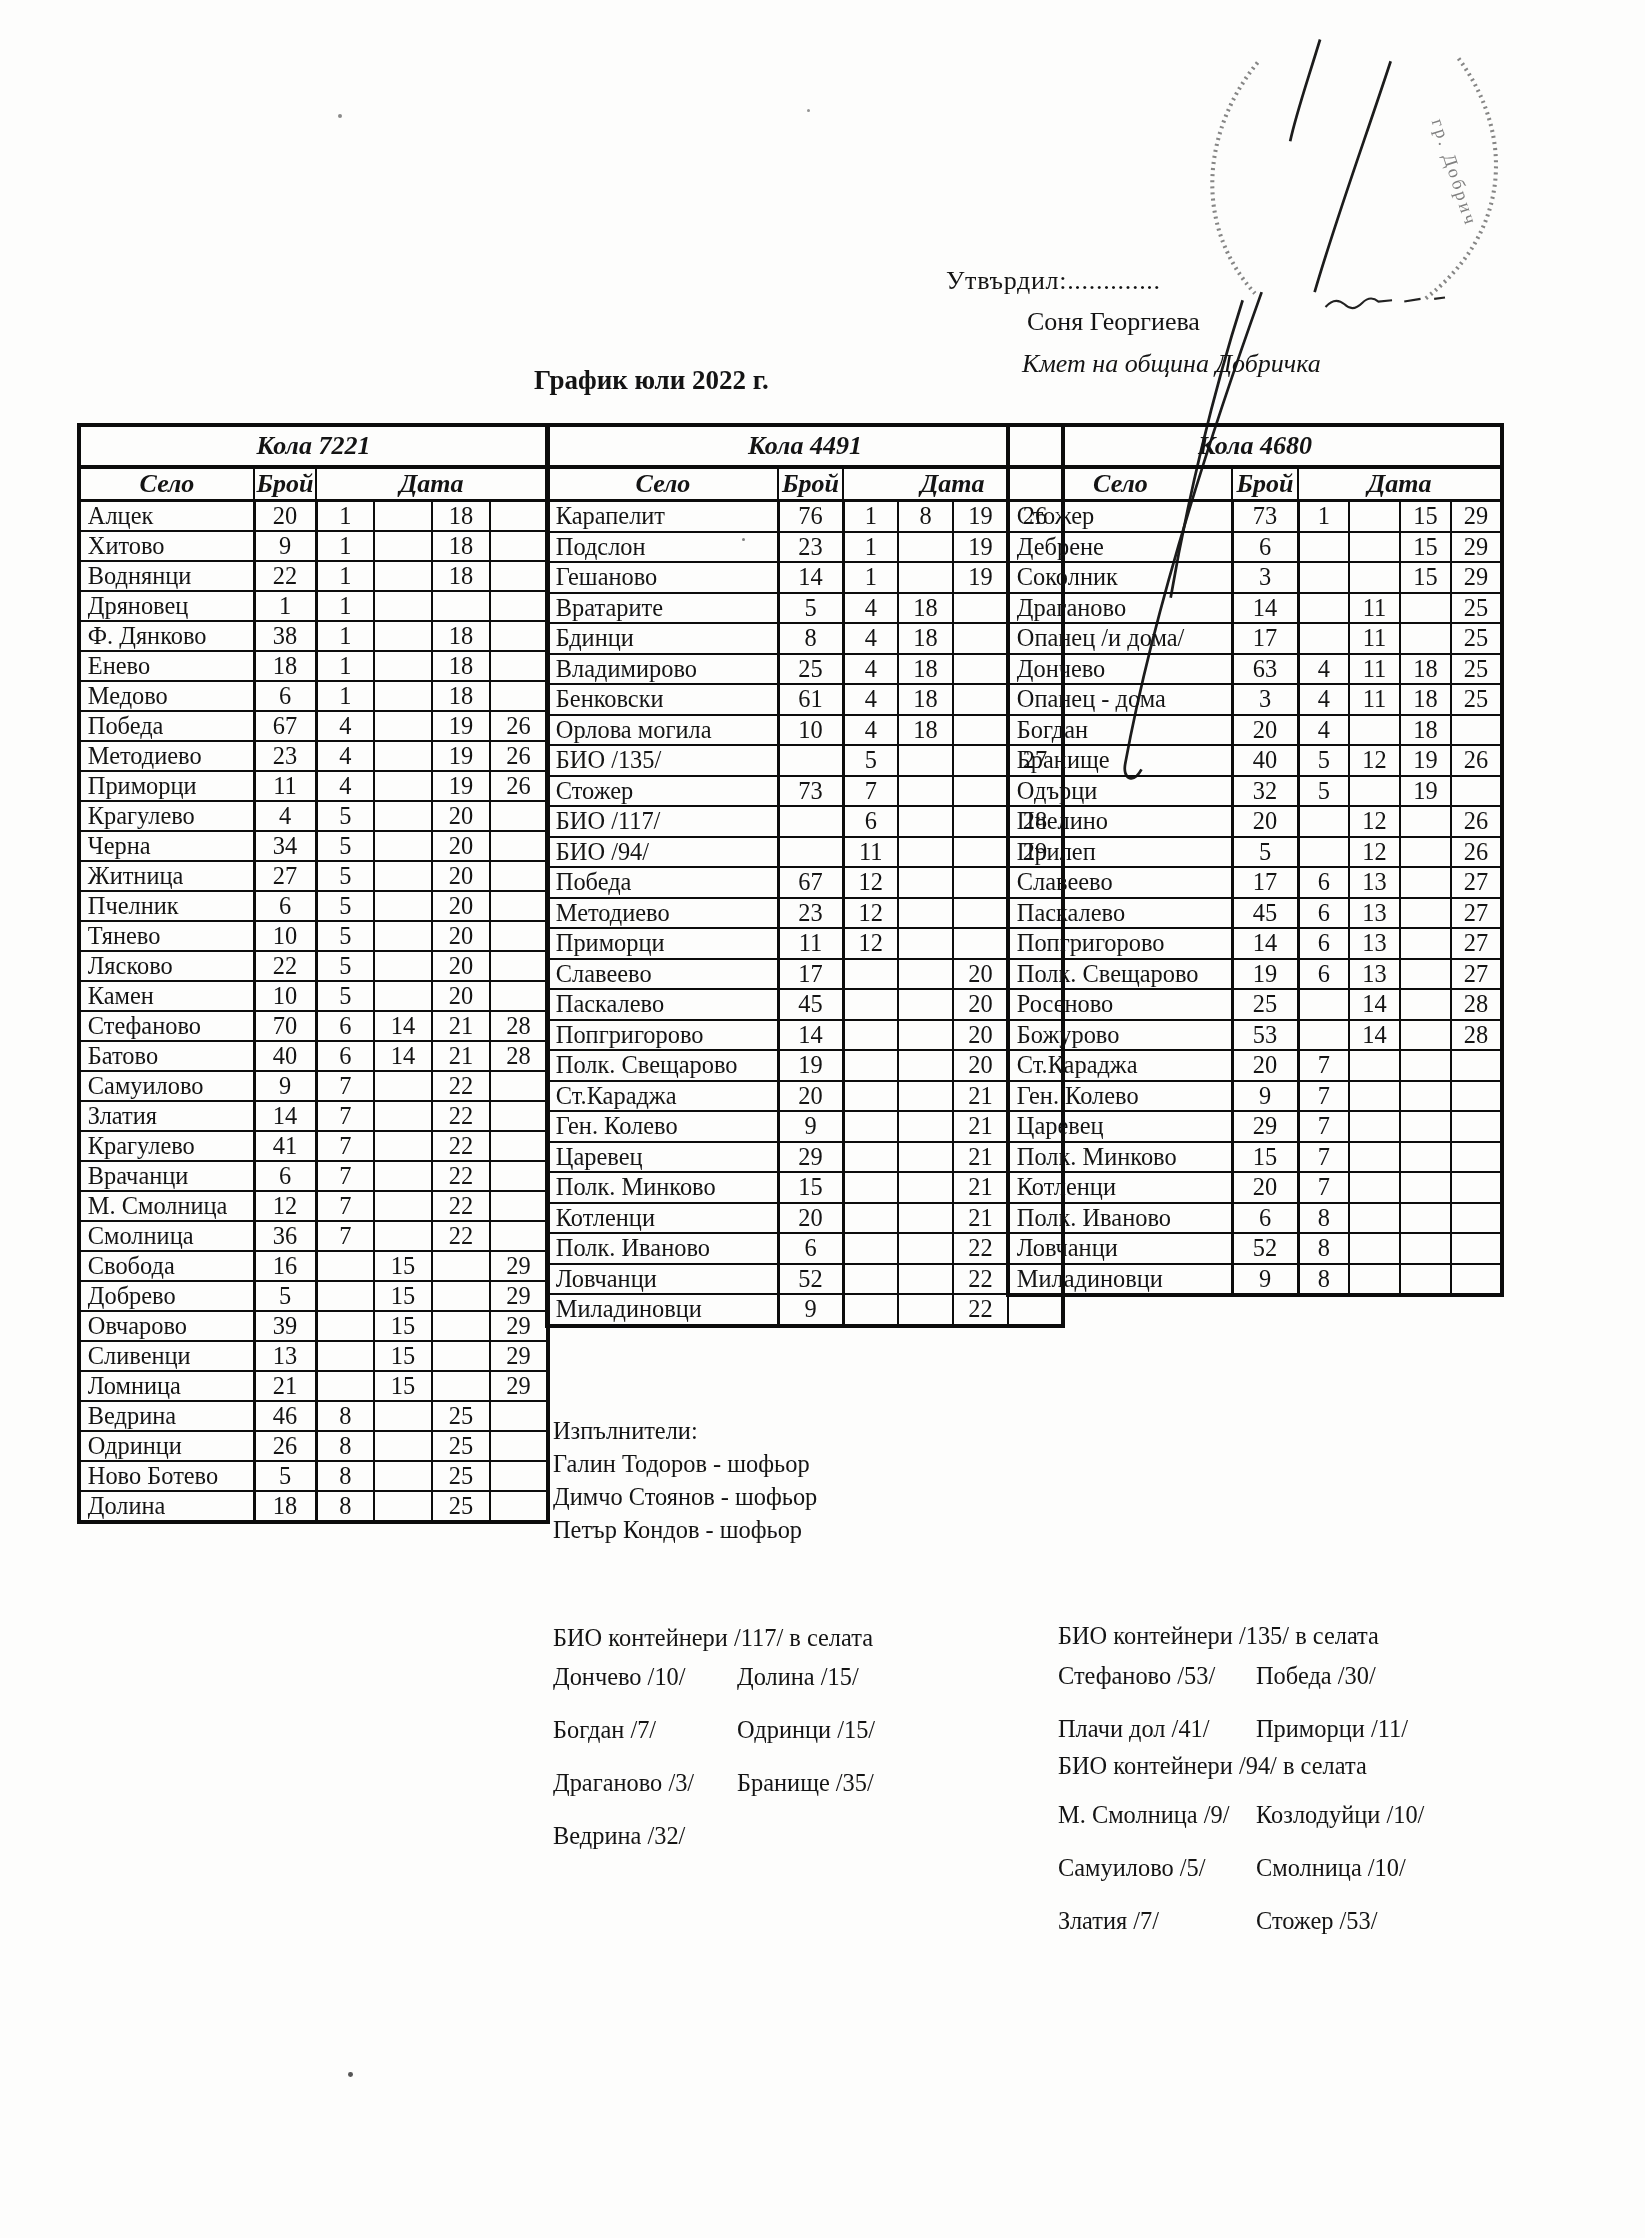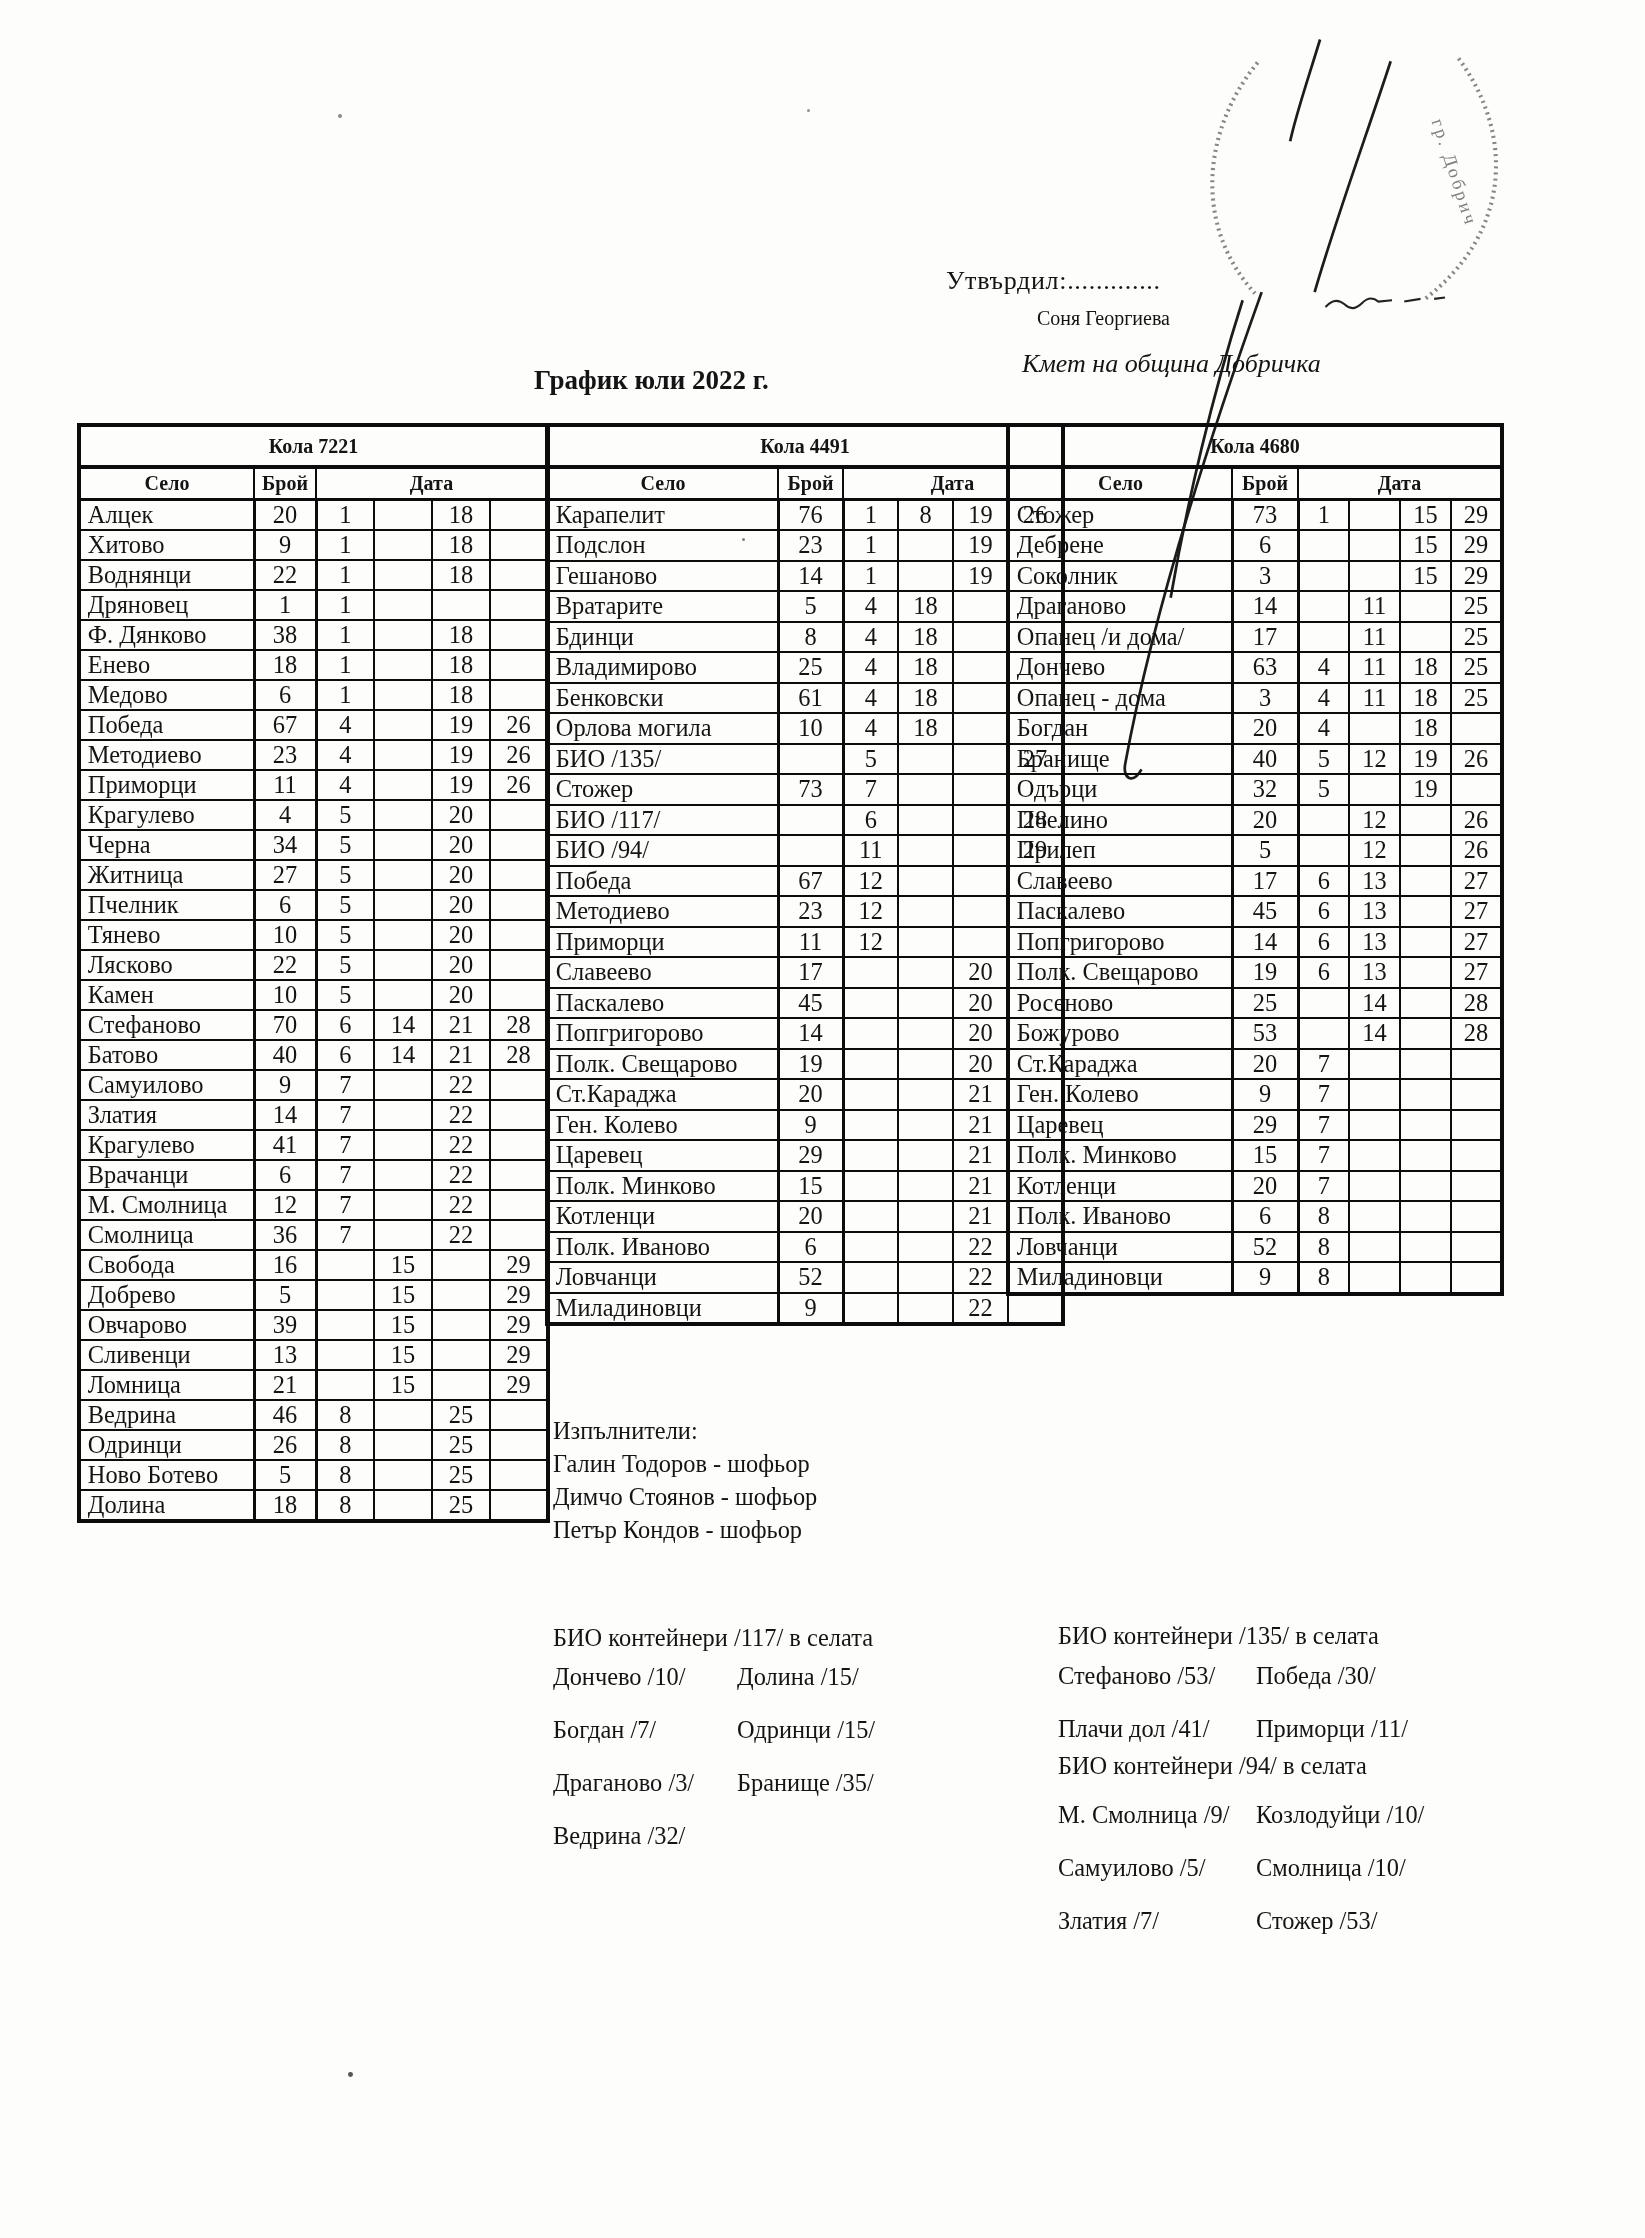--- a/index.html
+++ b/index.html
@@ -1,27 +1,27 @@
 <!DOCTYPE html>
 <html style="font-size:11px"><head>
 <meta charset="utf-8">
 <style>
   html,body{margin:0;padding:0;background:#d9d9d9;}
   .page{position:relative;width:1646px;height:2239px;background:#fdfdfc;
         font-family:"Liberation Serif","DejaVu Serif",serif;color:#141414;overflow:hidden;}
   .abs{position:absolute;}
   
   .approved{font-size:26px;letter-spacing:0.7px;}
-  .approver{font-size:20px;margin-left:10px;}
+  .approver{font-size:26px;}
   .approver-title{font-size:26px;font-style:italic;}
   .doc-title{font-size:27px;font-weight:bold;}
   
   .car-table{position:absolute;border-collapse:collapse;table-layout:fixed;
              border:4.1px solid #0c0c0c;background:transparent;}
-  .car-table th{border:2.7px solid #0c0c0c;font-size:20px;font-weight:bold;padding:0;}
+  .car-table th{border:2.7px solid #0c0c0c;font-size:26px;font-weight:bold;padding:0;font-style:italic;}
   .car-table td{border:2px solid #0c0c0c;border-top-width:2.7px;font-size:24.4px;
                 text-align:center;padding:0 1.4px;white-space:nowrap;overflow:hidden;}
   .title-row th{height:38px;border-bottom:4.1px solid #0c0c0c;}
   .head-row th{height:28.5px;border-bottom:3.4px solid #0c0c0c;}
   .car-table td.v{text-align:left;padding-left:6.8px;border-right:3.4px solid #0c0c0c;}
   .car-table td.c{border-right:3.4px solid #0c0c0c;}
   .t1 td{height:25px;}
   .t2 td,.t3 td{height:28.5px;}
   
   .txt{font-size:24.4px;line-height:33px;}

